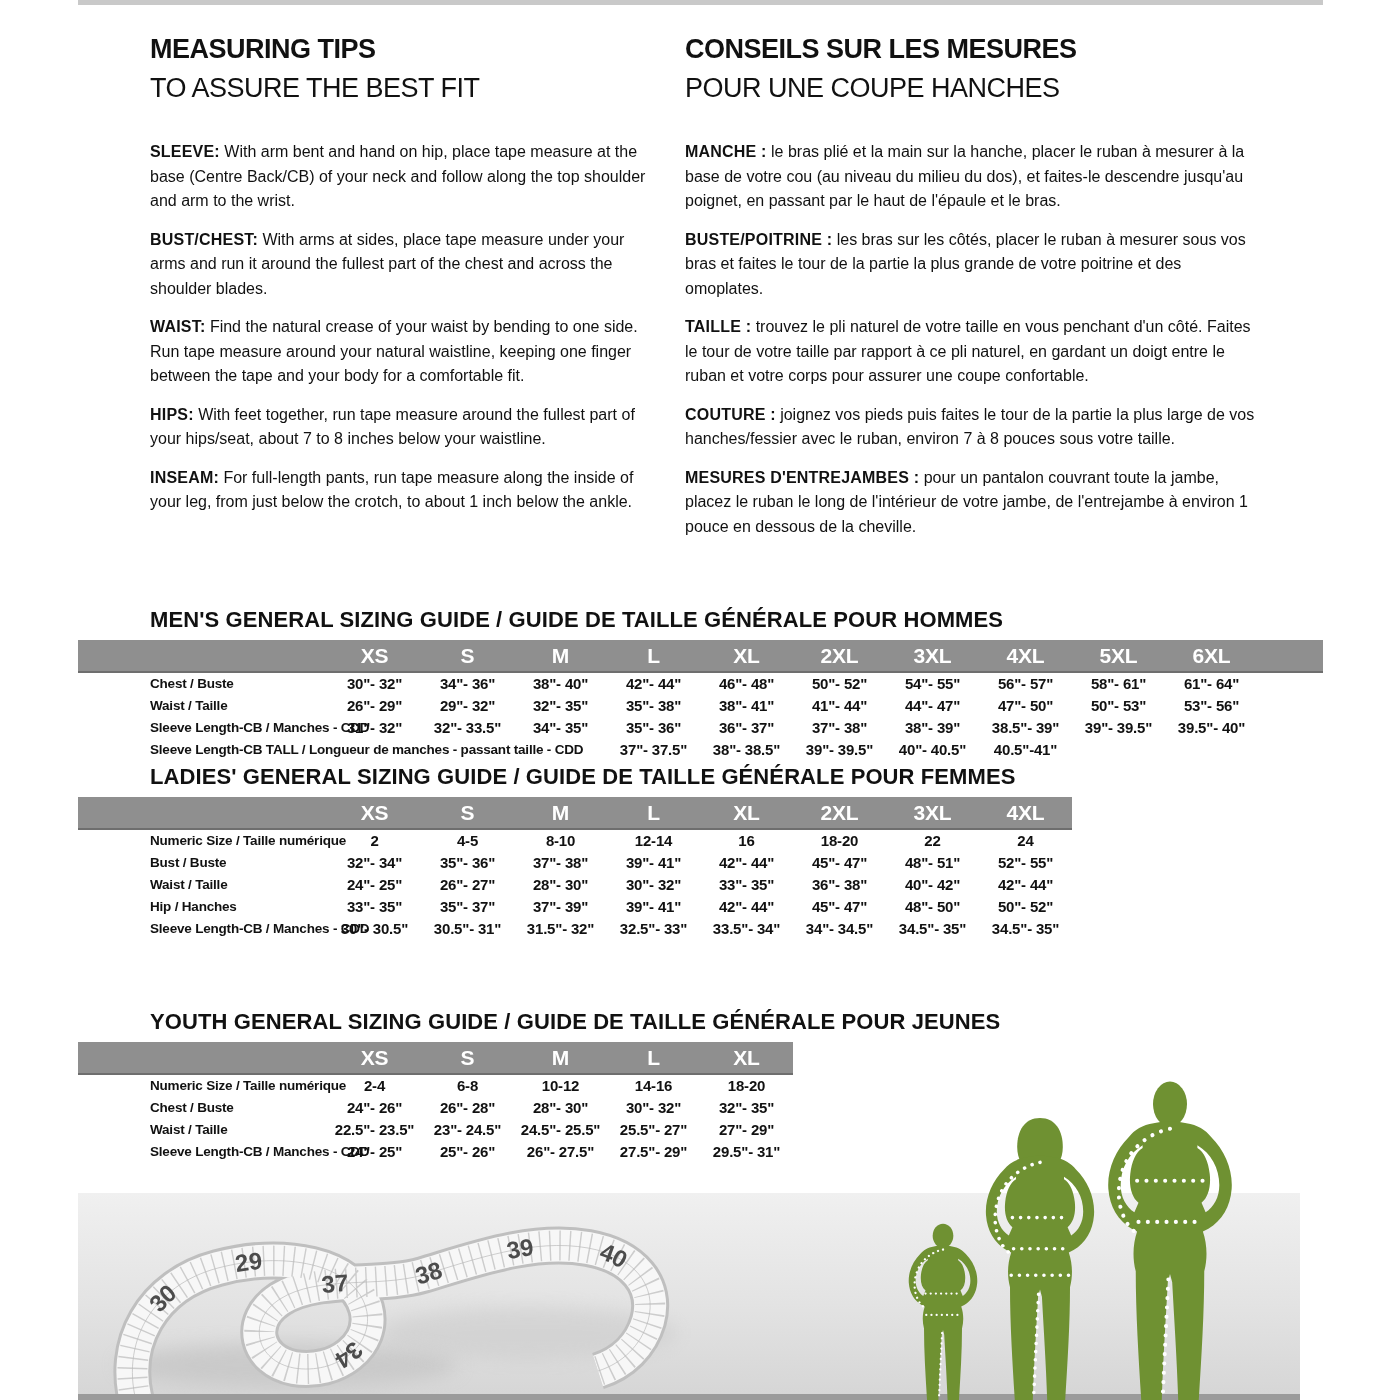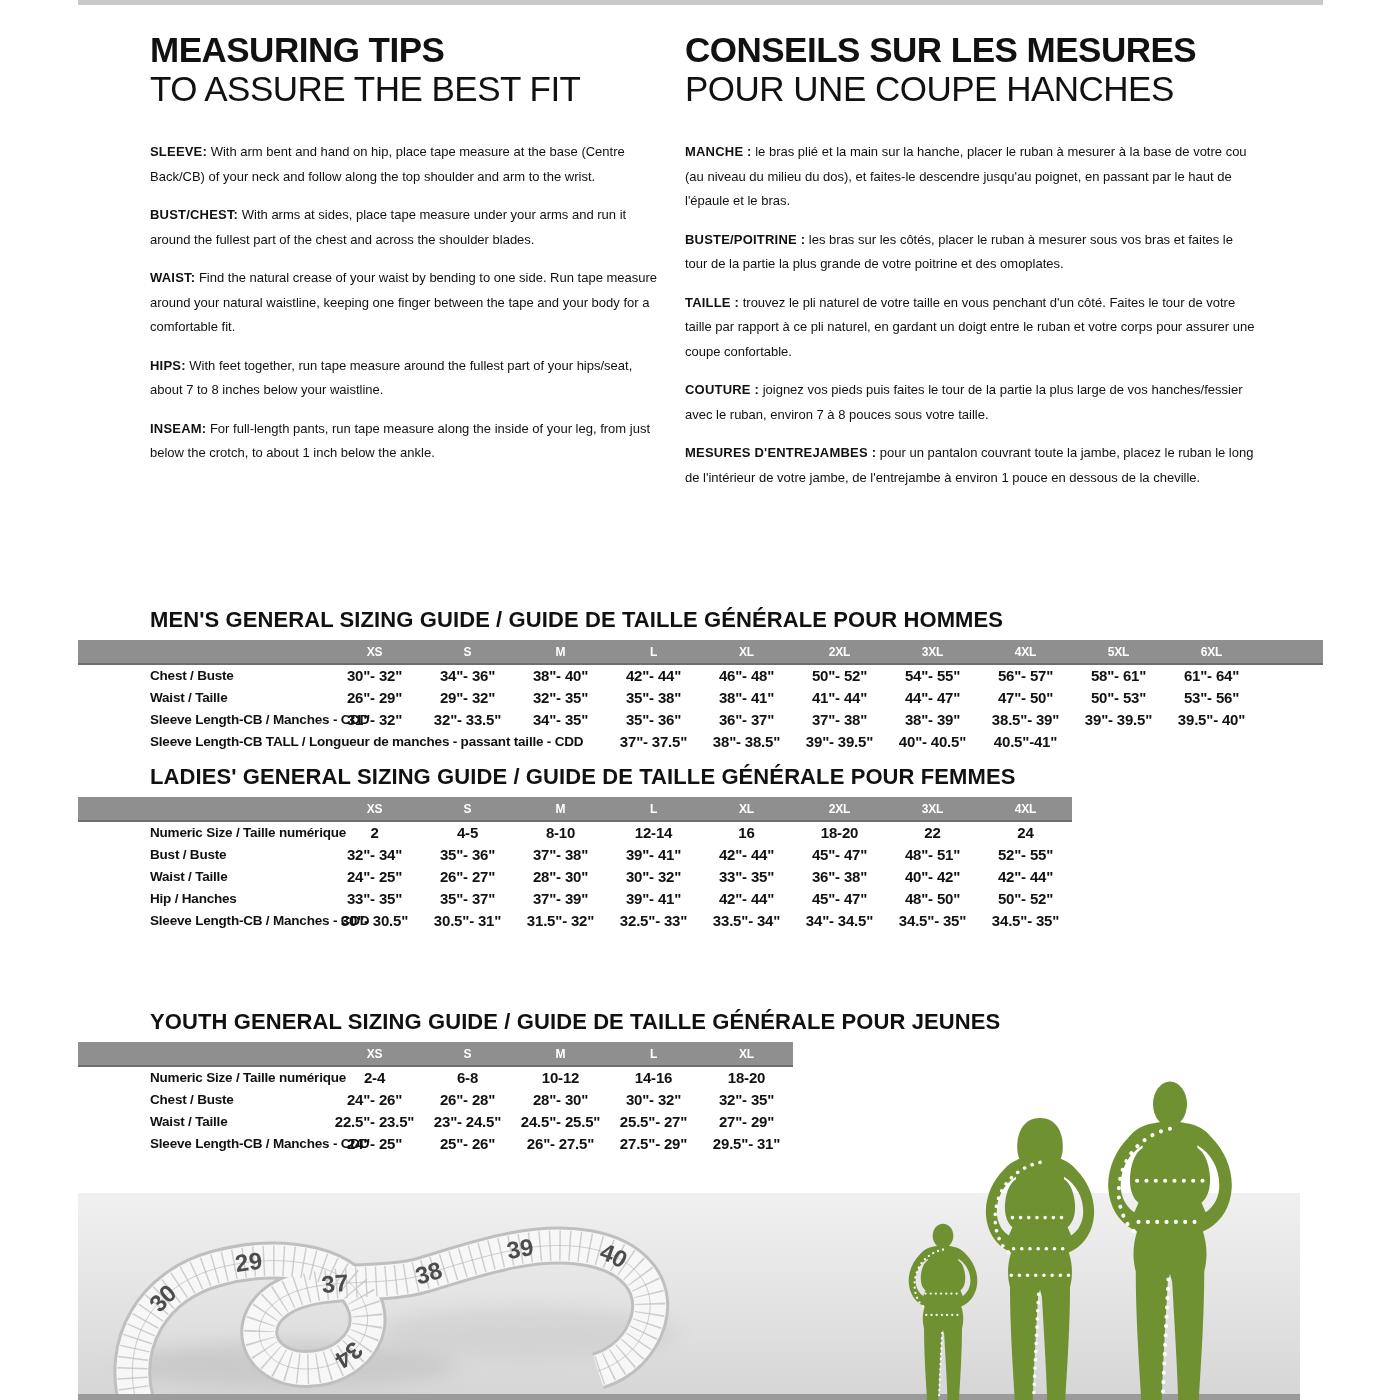--- a/index.html
+++ b/index.html
@@ -15,35 +15,35 @@
   body{font-family:"Liberation Sans","DejaVu Sans",sans-serif;color:var(--ink);}
   .page{position:relative;width:1400px;height:1400px;background:#fff;overflow:hidden;}
 
   .top-rule{position:absolute;left:78px;top:0;width:1245px;height:5px;background:var(--rule_light);}
   .bottom-rule{position:absolute;left:78px;top:1394px;width:1222px;height:6px;background:var(--rule_bottom);}
 
   
   .tips-col{position:absolute;top:30px;}
   .tips-col.en{left:150px;width:508px;}
   .tips-col.fr{left:685px;width:572px;}
-  .tips-head{font-size:35px;line-height:39px;letter-spacing:-0.5px;font-weight:400;margin-bottom:32px;}
+  .tips-head{font-size:27px;line-height:39px;letter-spacing:-0.5px;font-weight:400;margin-bottom:32px;}
   .tips-head .h-bold{font-weight:700;display:block;}
   .tips-head .h-light{font-weight:400;display:block;}
-  .tip{font-size:13px;line-height:24.5px;margin-bottom:14px;}
+  .tip{font-size:16px;line-height:24.5px;margin-bottom:14px;}
   .tip .tip-label{font-weight:700;letter-spacing:0.2px;}
 
   
   .table-section{position:absolute;left:78px;}
   #mens-section{top:607px;}
   #ladies-section{top:764px;}
   #youth-section{top:1009px;}
   .table-title{font-size:22px;font-weight:700;letter-spacing:0.1px;margin:0 0 7px 72px;white-space:nowrap;}
   table.size-table{border-collapse:collapse;table-layout:fixed;}
   table.size-table th,table.size-table td{font-weight:700;text-align:center;vertical-align:middle;letter-spacing:-0.2px;}
-  table.size-table thead th{background:var(--band_gray);color:#ffffff;font-size:12px;height:24px;border-bottom:2px solid var(--band_edge);}
+  table.size-table thead th{background:var(--band_gray);color:#ffffff;font-size:21px;height:32px;border-bottom:2px solid var(--band_edge);}
   table.size-table thead th.corner{width:250px;}
   table.size-table tbody tr{height:22px;}
   table.size-table tbody th.row-label{text-align:left;font-size:13.5px;padding-left:72px;white-space:nowrap;overflow:visible;}
   table.size-table tbody td{font-size:15px;white-space:nowrap;}
 
   
   .photo-band{position:absolute;left:78px;top:1193px;width:1222px;height:201px;}
   .photo-band svg{display:block;}
 
   

